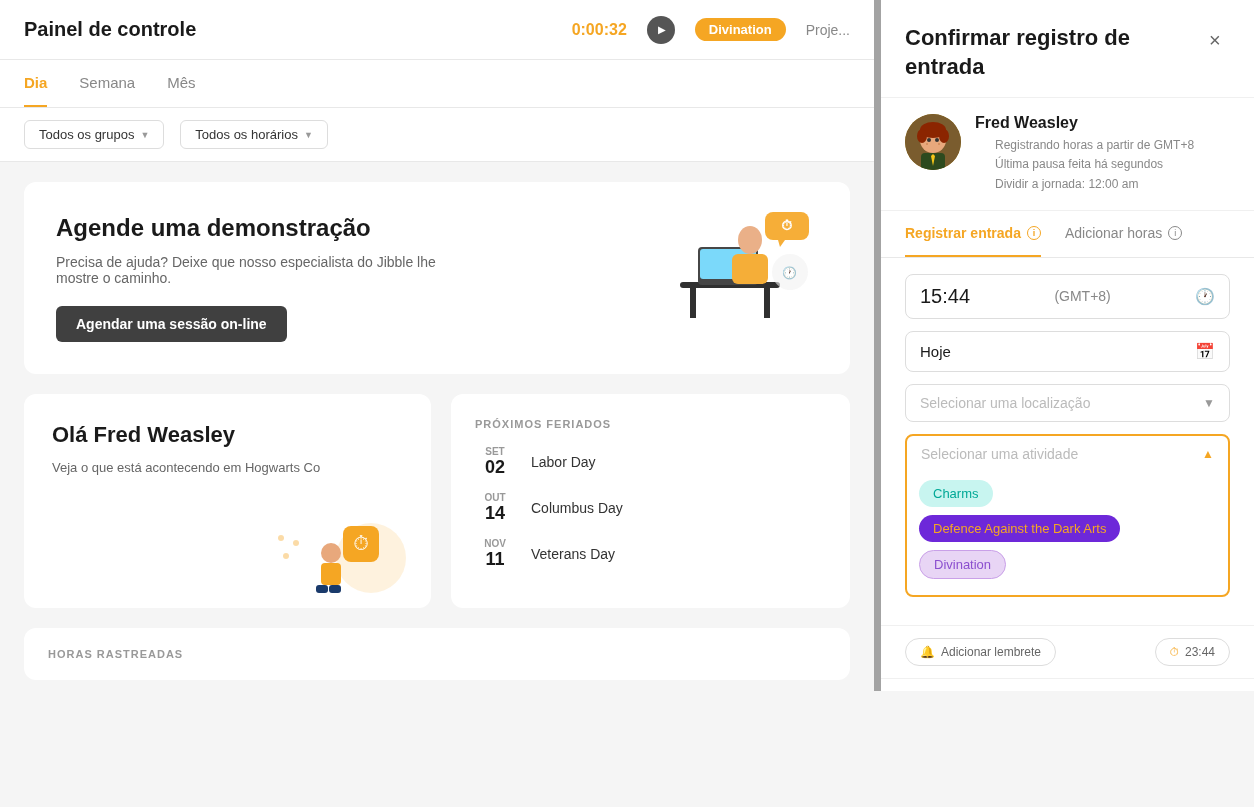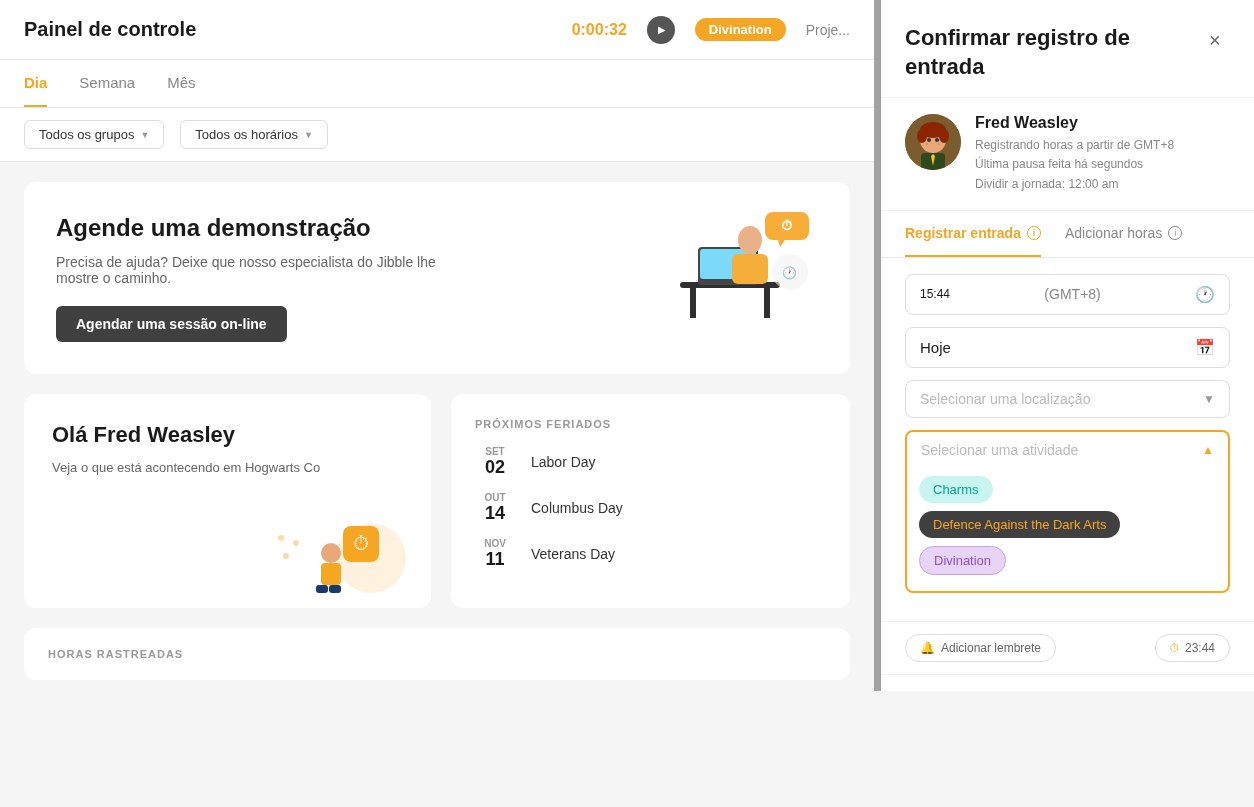--- a/index.html
+++ b/index.html
@@ -60,54 +60,54 @@
     .modal-panel { width: 380px; background: #fff; border-left: 7px solid #a3a3a3; display: flex; flex-direction: column; height: 691px; overflow-y: auto; }
     .modal-header { padding: 24px 24px 16px; display: flex; justify-content: space-between; align-items: flex-start; border-bottom: 1px solid #f0f0f0; }
     .modal-title { font-size: 22px; font-weight: 700; color: #1a1a1a; line-height: 1.3; }
     .close-btn { width: 32px; height: 32px; display: flex; align-items: center; justify-content: center; cursor: pointer; color: #666; font-size: 20px; border: none; background: none; }
 
     
     .user-info { display: flex; align-items: flex-start; gap: 14px; padding: 16px 24px; border-bottom: 1px solid #f0f0f0; }
     .avatar { width: 56px; height: 56px; border-radius: 50%; background: #8B6914; overflow: hidden; display: flex; align-items: center; justify-content: center; font-size: 28px; flex-shrink: 0; }
     .user-details { }
     .user-name { font-size: 16px; font-weight: 700; color: #1a1a1a; margin-bottom: 4px; }
-    .user-meta { font-size: 12px; color: #888; line-height: 1.6; }
+    .user-meta { font-size: 12px; color: #888; line-height: 1.6; margin-left: 20px; }
 
     
     .modal-tabs { display: flex; padding: 0 24px; border-bottom: 1px solid #e8e8e8; gap: 0; }
     .modal-tab { padding: 14px 0; font-size: 14px; cursor: pointer; color: #888; border-bottom: 2px solid transparent; margin-right: 24px; display: flex; align-items: center; gap: 6px; white-space: nowrap; }
     .modal-tab.active { color: #f5a623; border-bottom-color: #f5a623; font-weight: 600; }
     .info-icon { width: 14px; height: 14px; border-radius: 50%; border: 1px solid currentColor; display: inline-flex; align-items: center; justify-content: center; font-size: 9px; }
 
     
     .form-body { padding: 16px 24px; flex: 1; }
     .field-row { margin-bottom: 12px; }
     .time-field { display: flex; align-items: center; justify-content: space-between; border: 1px solid #ddd; border-radius: 8px; padding: 10px 14px; }
-    .time-value { font-size: 12px; color: #1a1a1a; font-weight: 500; }
+    .time-value { font-size: 20px; color: #1a1a1a; font-weight: 500; }
     .time-zone { color: #888; font-size: 14px; }
     .clock-icon { color: #ccc; font-size: 16px; }
 
     .date-field { display: flex; align-items: center; justify-content: space-between; border: 1px solid #ddd; border-radius: 8px; padding: 10px 14px; }
     .date-value { font-size: 15px; color: #1a1a1a; }
     .cal-icon { color: #ccc; font-size: 16px; }
 
     .select-field { display: flex; align-items: center; justify-content: space-between; border: 1px solid #ddd; border-radius: 8px; padding: 10px 14px; cursor: pointer; }
     .select-placeholder { font-size: 14px; color: #bbb; }
     .chevron-down { color: #999; font-size: 12px; }
     .chevron-up { color: #f5a623; font-size: 12px; }
 
     
     .activity-field-open { border: 2px solid #f5a623; border-radius: 8px; }
     .activity-header { display: flex; align-items: center; justify-content: space-between; padding: 10px 14px; cursor: pointer; }
     .activity-dropdown { padding: 8px 12px; }
 
     
     .activity-chip { display: inline-flex; align-items: center; padding: 6px 14px; border-radius: 20px; font-size: 13px; font-weight: 400; cursor: pointer; margin-bottom: 8px; }
     .chip-charms { background: #c8f5f0; color: #00a896; }
-    .chip-dada { background: #404040; color: #f5a623; }
+    .chip-dada { background: #6d28d9; color: #f5a623; }
     .chip-divination { background: #e8d5f5; color: #8b4fcf; border: 1px solid #c9a0e8; }
 
     
     .modal-footer-row { display: flex; align-items: center; justify-content: space-between; padding: 12px 24px; border-top: 1px solid #f0f0f0; }
     .reminder-btn { display: flex; align-items: center; gap: 6px; background: none; border: 1px solid #ddd; border-radius: 20px; padding: 6px 14px; font-size: 12px; color: #666; cursor: pointer; }
     .timer-badge { display: flex; align-items: center; gap: 6px; background: none; border: 1px solid #ddd; border-radius: 20px; padding: 6px 14px; font-size: 12px; color: #666; }
     .timer-badge-icon { color: #f5a623; font-size: 12px; }
 
     .modal-actions { display: flex; justify-content: flex-end; gap: 12px; padding: 16px 24px; border-top: 1px solid #f0f0f0; }
     .cancel-btn { background: none; border: none; color: #f5a623; font-size: 15px; font-weight: 600; cursor: pointer; padding: 10px 16px; }

